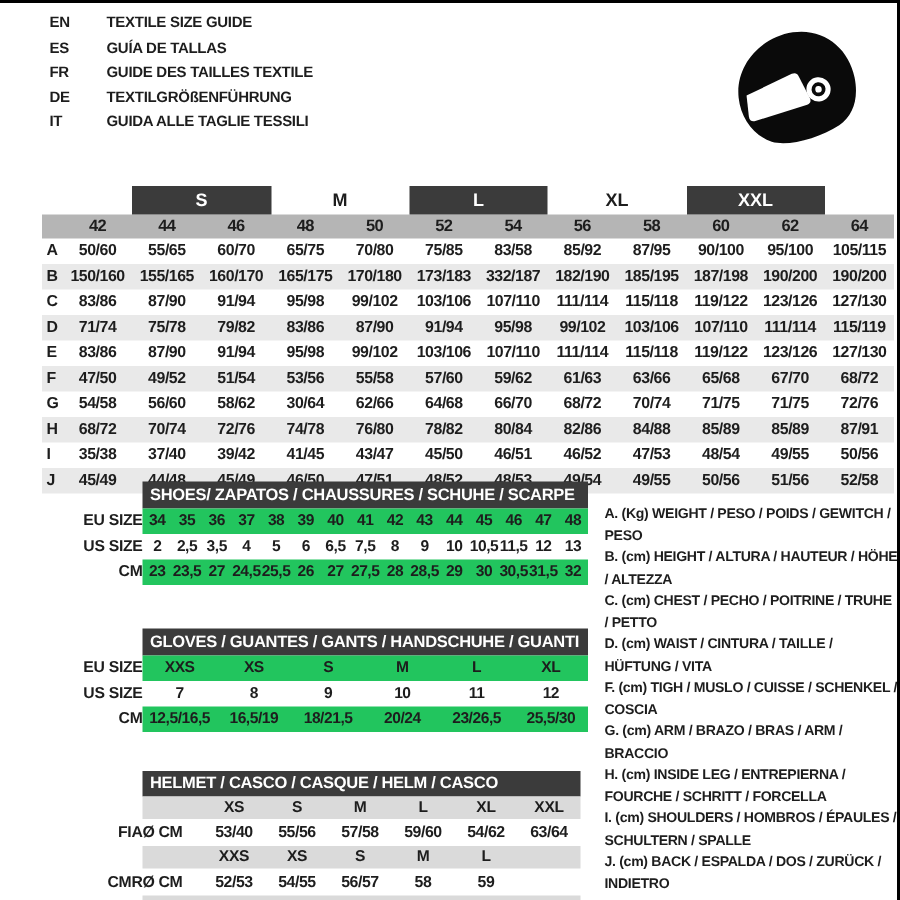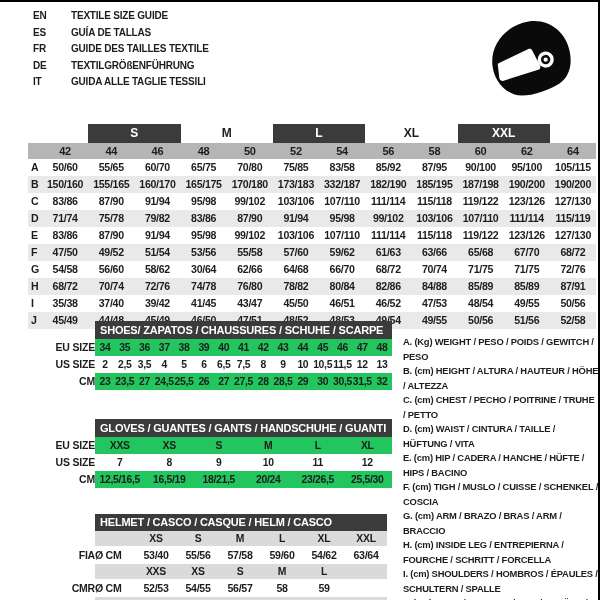--- a/index.html
+++ b/index.html
@@ -421,21 +421,20 @@
         <span class="hc">60</span>
         <span class="hc">61</span>
       </div>
     </div>
 
   <div class="legend">
       <div class="legend-line">A. (Kg) WEIGHT / PESO / POIDS / GEWITCH / PESO</div>
       <div class="legend-line">B. (cm) HEIGHT / ALTURA / HAUTEUR / HÖHE / ALTEZZA</div>
       <div class="legend-line">C. (cm) CHEST / PECHO / POITRINE / TRUHE / PETTO</div>
       <div class="legend-line">D. (cm) WAIST / CINTURA / TAILLE / HÜFTUNG / VITA</div>
-      <div class="legend-line">E. (cm) HIP / CADERA / HANCHE / HÜFTE / HIPS / BACINO</div>
       <div class="legend-line">F. (cm) TIGH / MUSLO / CUISSE / SCHENKEL / COSCIA</div>
       <div class="legend-line">G. (cm) ARM / BRAZO / BRAS / ARM / BRACCIO</div>
       <div class="legend-line">H. (cm) INSIDE LEG / ENTREPIERNA / FOURCHE / SCHRITT / FORCELLA</div>
       <div class="legend-line">I. (cm) SHOULDERS / HOMBROS / ÉPAULES / SCHULTERN / SPALLE</div>
       <div class="legend-line">J. (cm) BACK / ESPALDA / DOS / ZURÜCK / INDIETRO</div>
     </div>
 
 </div>
 
 </body></html>

